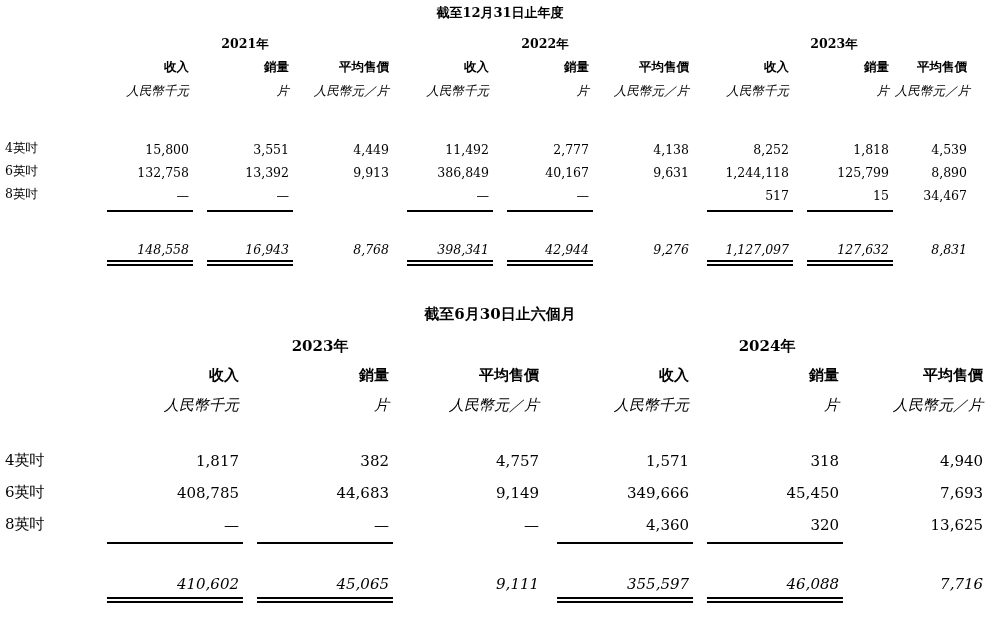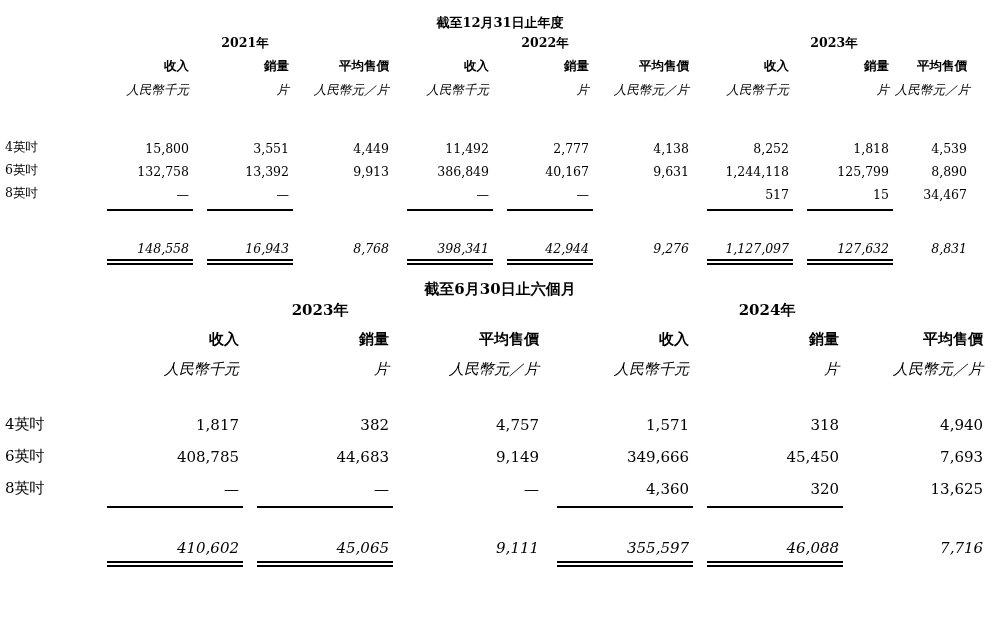--- a/index.html
+++ b/index.html
@@ -14,28 +14,29 @@
     height: 617px;
     overflow: hidden;
     background: #ffffff;
   }
   .tbl-title {
     width: 1000px;
     text-align: center;
     font-weight: bold;
     line-height: 18px;
   }
-  .t1-title { margin-top: 14px; font-size: 13px; }
-  .t2-title { margin-top: 22px; font-size: 15px; }
+  .t1-title { margin-top: 4px; font-size: 13px; }
+  .t2-title { margin-top: 46px; font-size: 15px; }
 
   table.tbl {
     border-collapse: collapse;
     table-layout: fixed;
     margin-left: 5px;
     border: none;
+    margin-top: 11px;
   }
   table.t1 { width: 968px; font-size: 12.5px; }
   table.t2 { width: 984px; font-size: 15px; }
 
   .t1 col.c-label { width: 90px; }
   .t1 col.c-num   { width: 100px; }
   .t1 col.c-last  { width: 78px; }
   .t2 col.c-label { width: 90px; }
   .t2 col.c-num   { width: 150px; }
   .t2 col.c-last  { width: 144px; }

